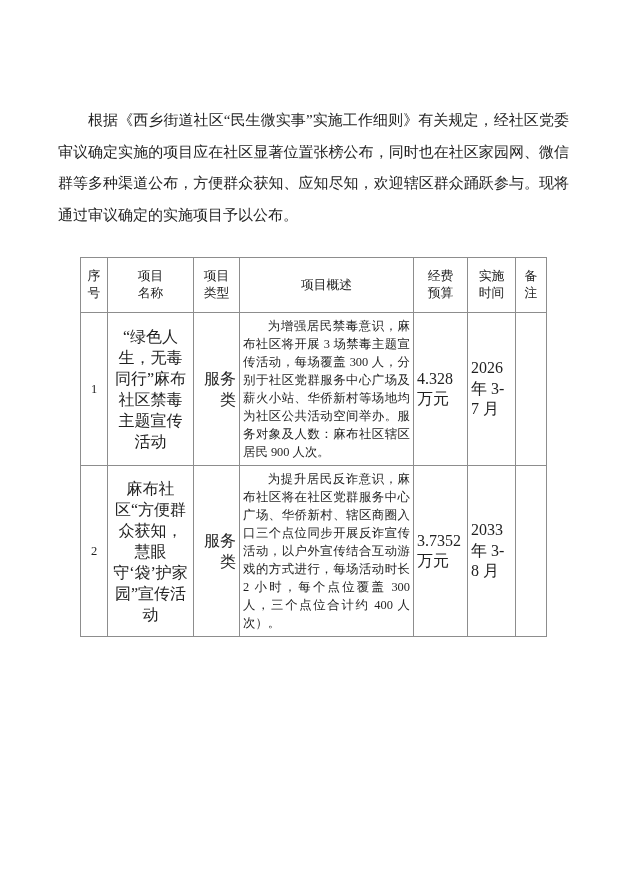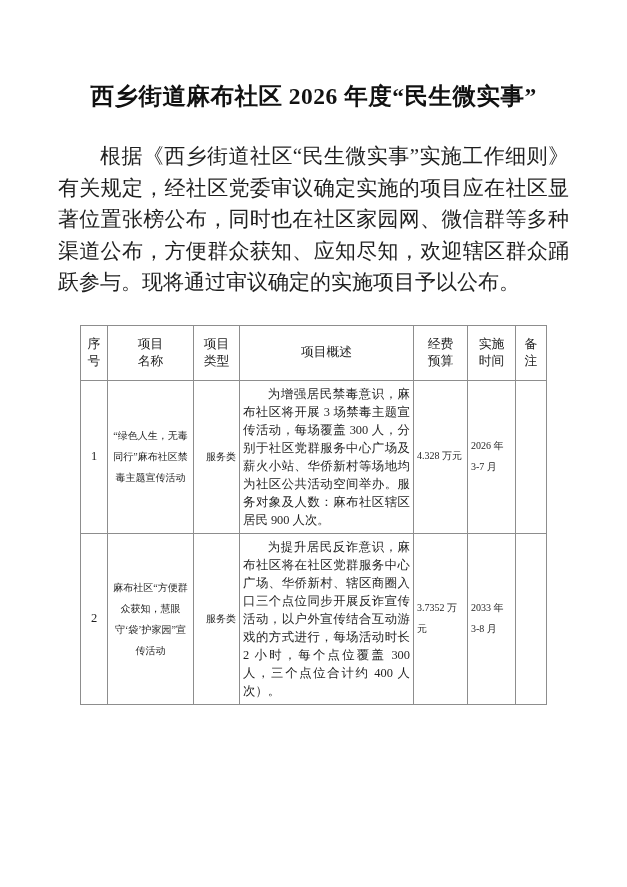--- a/index.html
+++ b/index.html
@@ -31,21 +31,21 @@
     letter-spacing: 0.5px;
     color: #111111;
     font-family: "Liberation Serif", "DejaVu Serif", serif;
   }
   .doc-title .line2 {
     display: block;
   }
   .body-para {
     margin: 0;
     padding: 27px 58px 0 58px;
-    font-size: 21px;
+    font-size: 15px;
     line-height: 31.5px;
     text-align: justify;
     text-align-last: left;
     text-indent: 2em;
     color: #1f1f1f;
     font-family: "Liberation Serif", "DejaVu Serif", serif;
   }
   .table-wrap {
     padding: 26px 0 0 0;
     display: flex;
@@ -75,21 +75,21 @@
 
   thead td {
     height: 46px;
     text-align: center;
     font-size: 12.8px;
     line-height: 17px;
   }
   .hdr-stack span { display: block; }
 
   tbody td {
-    font-size: 10px;
+    font-size: 16px;
     line-height: 20.5px;
   }
   td.cell-seq {
     text-align: center;
     font-size: 12.5px;
   }
   td.cell-name {
     text-align: center;
     padding: 6px 5px;
     line-height: 21px;
@@ -113,21 +113,20 @@
   td.cell-remark {
     text-align: center;
   }
 </style>
 </head>
 <body>
 
 <div class="page">
 
   <h1 class="doc-title">
-    <span class="line1">西乡街道麻布社区 2026 年度“民生微实事”</span>
   </h1>
 
   <p class="body-para">根据《西乡街道社区“民生微实事”实施工作细则》有关规定，经社区党委审议确定实施的项目应在社区显著位置张榜公布，同时也在社区家园网、微信群等多种渠道公布，方便群众获知、应知尽知，欢迎辖区群众踊跃参与。现将通过审议确定的实施项目予以公布。</p>
 
   <div class="table-wrap">
     <table class="project-table">
       <colgroup>
         <col class="col-seq">
         <col class="col-name">
         <col class="col-type">

